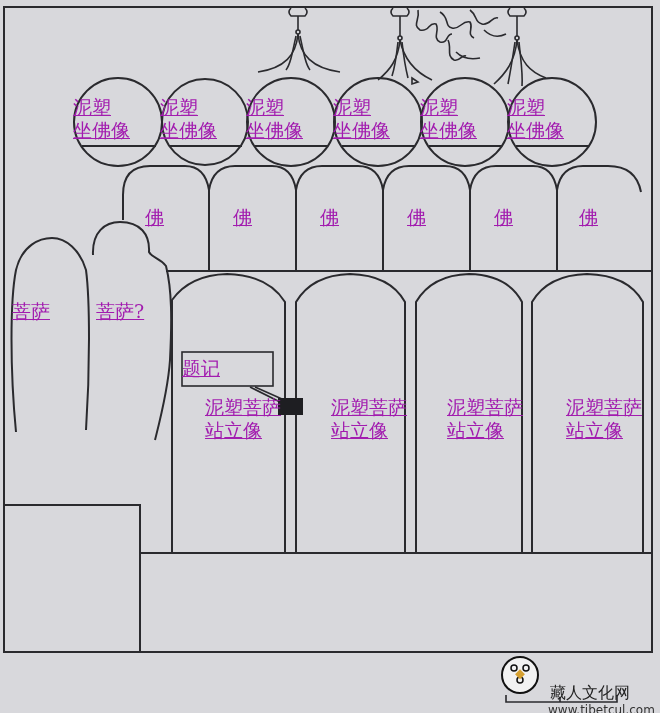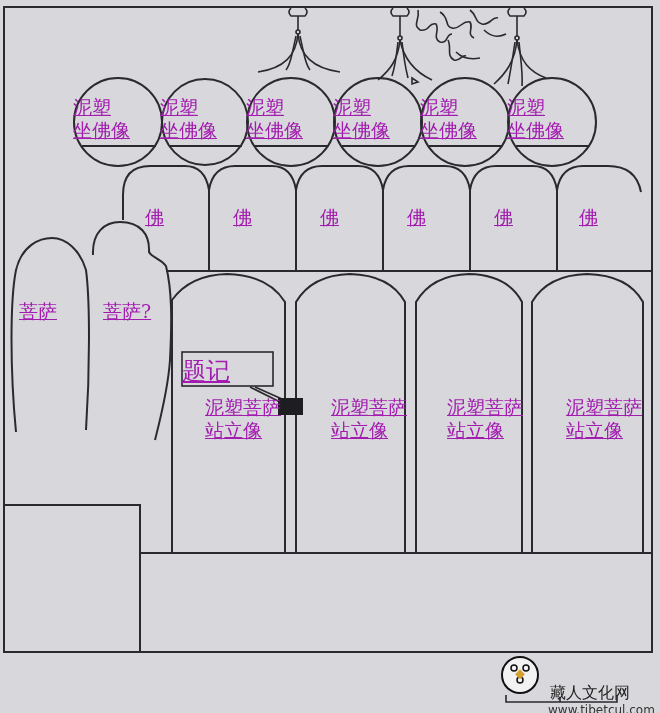--- a/index.html
+++ b/index.html
@@ -17,23 +17,23 @@
       position: absolute;
       color: #a21caf;
       font-family: "DejaVu Serif", "Liberation Serif", serif;
       text-align: left;
       line-height: 1.2;
       white-space: nowrap;
       text-decoration: underline;
     }
     .circle-lbl { font-size: 19px; width: 90px; }
     .fo-lbl { font-size: 19px; width: 40px; }
-    .pusa-lbl { font-size: 19px; width: 80px; margin-left: 7px; }
+    .pusa-lbl { font-size: 19px; width: 80px; }
     .stand-lbl { font-size: 19px; width: 110px; padding-left: 33px; }
-    .insc-lbl { font-size: 24px; width: 104px; }
+    .insc-lbl { font-size: 19px; width: 104px; }
     .wm {
       position: absolute; left: 500px; top: 681px; width: 160px; height: 40px;
     }
     .wm-title { position: absolute; left: 50px; top: 2px; font-size: 16px; color: #222; font-family: "DejaVu Serif", serif; }
     .wm-url { position: absolute; left: 48px; top: 22px; font-size: 12px; color: #333; font-family: "DejaVu Sans", sans-serif; }
   </style>
 </head>
 <body>
 
 <svg width="660" height="713" viewBox="0 0 660 713">

